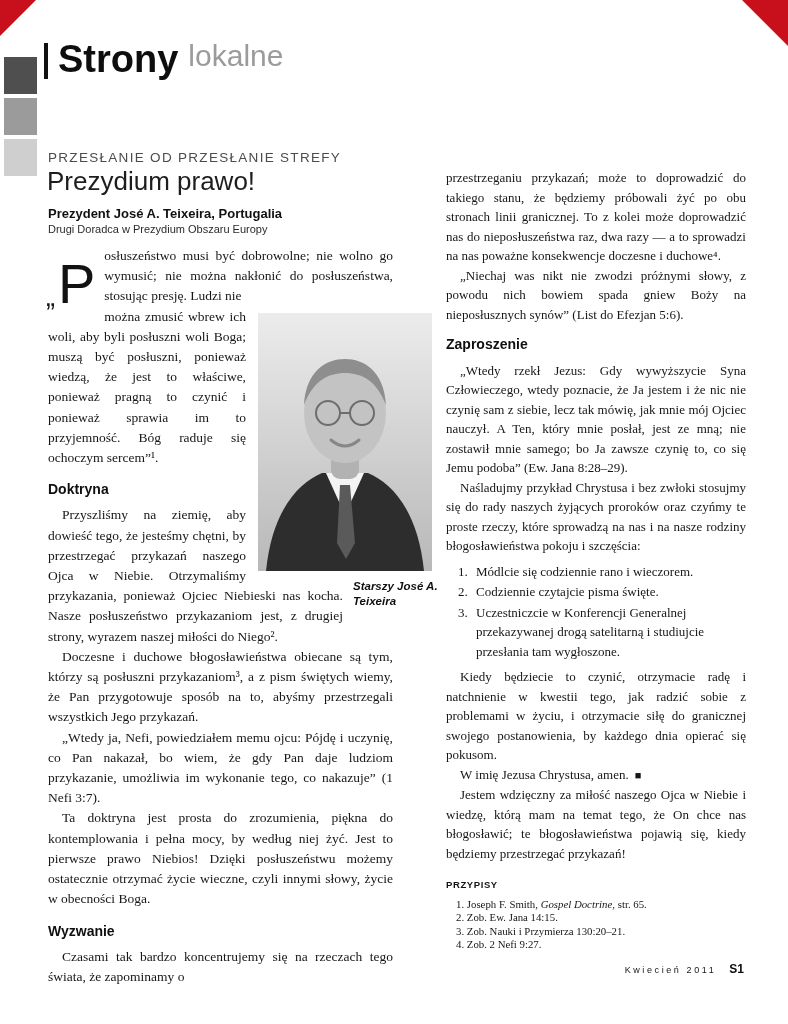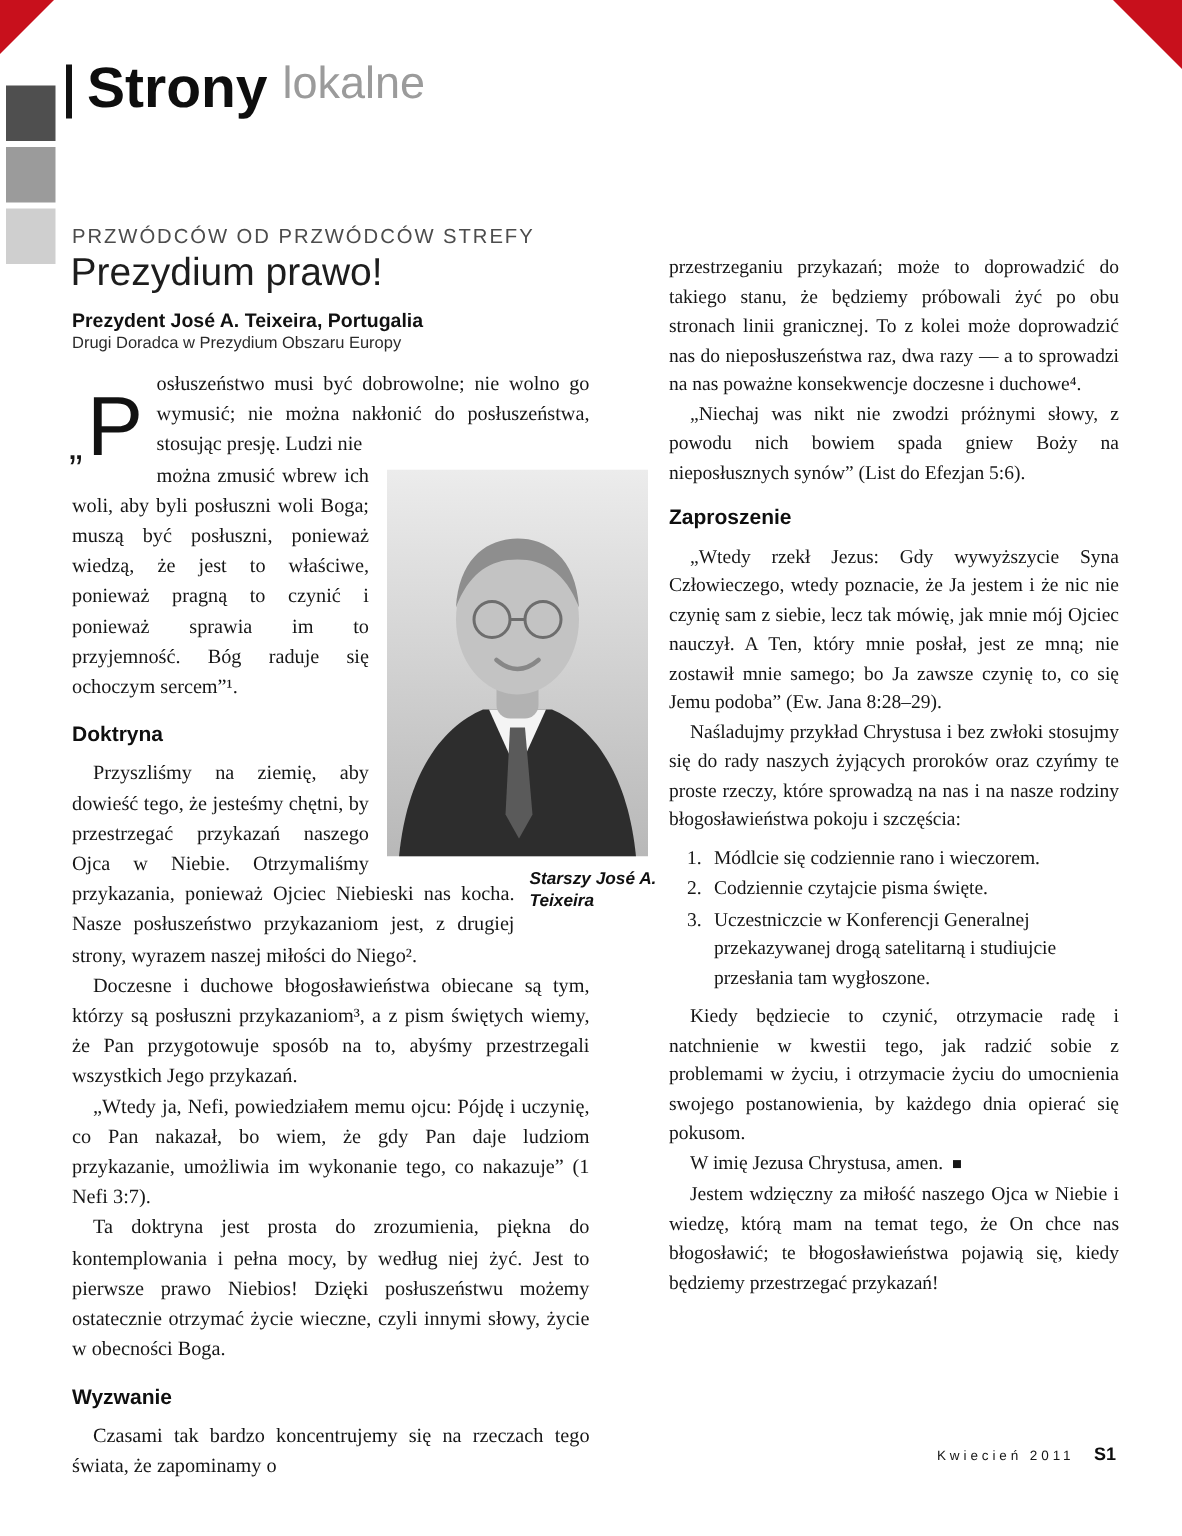--- a/index.html
+++ b/index.html
@@ -93,21 +93,21 @@
   <div class="sq sq1"></div>
   <div class="sq sq2"></div>
   <div class="sq sq3"></div>
 
   <div class="masthead">
     <span class="mast-bar"></span>
     <span class="mast-bold">Strony</span>
     <span class="mast-light">lokalne</span>
   </div>
 
-  <div class="kicker">PRZWÓDCÓW OD PRZWÓDCÓW STREFY</div>
+  <div class="kicker">PRZESŁANIE OD PRZESŁANIE STREFY</div>
   <h1 class="title">Prezydium prawo!</h1>
   <div class="byline-name">Prezydent José A. Teixeira, Portugalia</div>
   <div class="byline-role">Drugi Doradca w Prezydium Obszaru Europy</div>
 
   <div class="col-left">
     <p class="lead">
       <span class="dropcap">
           <span class="dq">„</span>
           <span class="dl">P</span>
         </span><span>osłuszeństwo musi być dobrowolne; nie wolno go wymusić; nie można nakłonić do posłuszeństwa, stosując presję. Ludzi nie</span>
@@ -174,26 +174,35 @@
       <div class="li">
         <span class="num">2.</span>
         <span class="litext">Codziennie czytajcie pisma święte.</span>
       </div>
       <div class="li">
         <span class="num">3.</span>
         <span class="litext">Uczestniczcie w Konferencji Generalnej przekazywanej drogą satelitarną i studiujcie przesłania tam wygłoszone.</span>
       </div>
     </div>
 
-    <p class="indent">Kiedy będziecie to czynić, otrzymacie radę i natchnienie w kwestii tego, jak radzić sobie z problemami w życiu, i otrzymacie życiu do umocnienia swojego postanowienia, by każdego dnia opierać się pokusom.</p>
+    <p class="indent">Kiedy będziecie to czynić, otrzymacie radę i natchnienie w kwestii tego, jak radzić sobie z problemami w życiu, i otrzymacie siłę do granicznej swojego postanowienia, by każdego dnia opierać się pokusom.</p>
     <p class="indent">
       <span>W imię Jezusa Chrystusa, amen.</span><span class="endmark">■</span>
     </p>
     <p class="indent">Jestem wdzięczny za miłość naszego Ojca w Niebie i wiedzę, którą mam na temat tego, że On chce nas błogosławić; te błogosławieństwa pojawią się, kiedy będziemy przestrzegać przykazań!</p>
 
+    <div class="footnotes">
+      <div class="fn-head">PRZYPISY</div>
+      <div class="fn">
+        <span>1. Joseph F. Smith, </span><i>Gospel Doctrine,</i><span> str. 65.</span>
+      </div>
+      <div class="fn">2. Zob. Ew. Jana 14:15.</div>
+      <div class="fn">3. Zob. Nauki i Przymierza 130:20–21.</div>
+      <div class="fn">4. Zob. 2 Nefi 9:27.</div>
+    </div>
   </div>
 
   <div class="footer">
     <span class="month">Kwiecień 2011</span>
     <span class="pageno">S1</span>
   </div>
 
 </div>
 
 </body></html>

